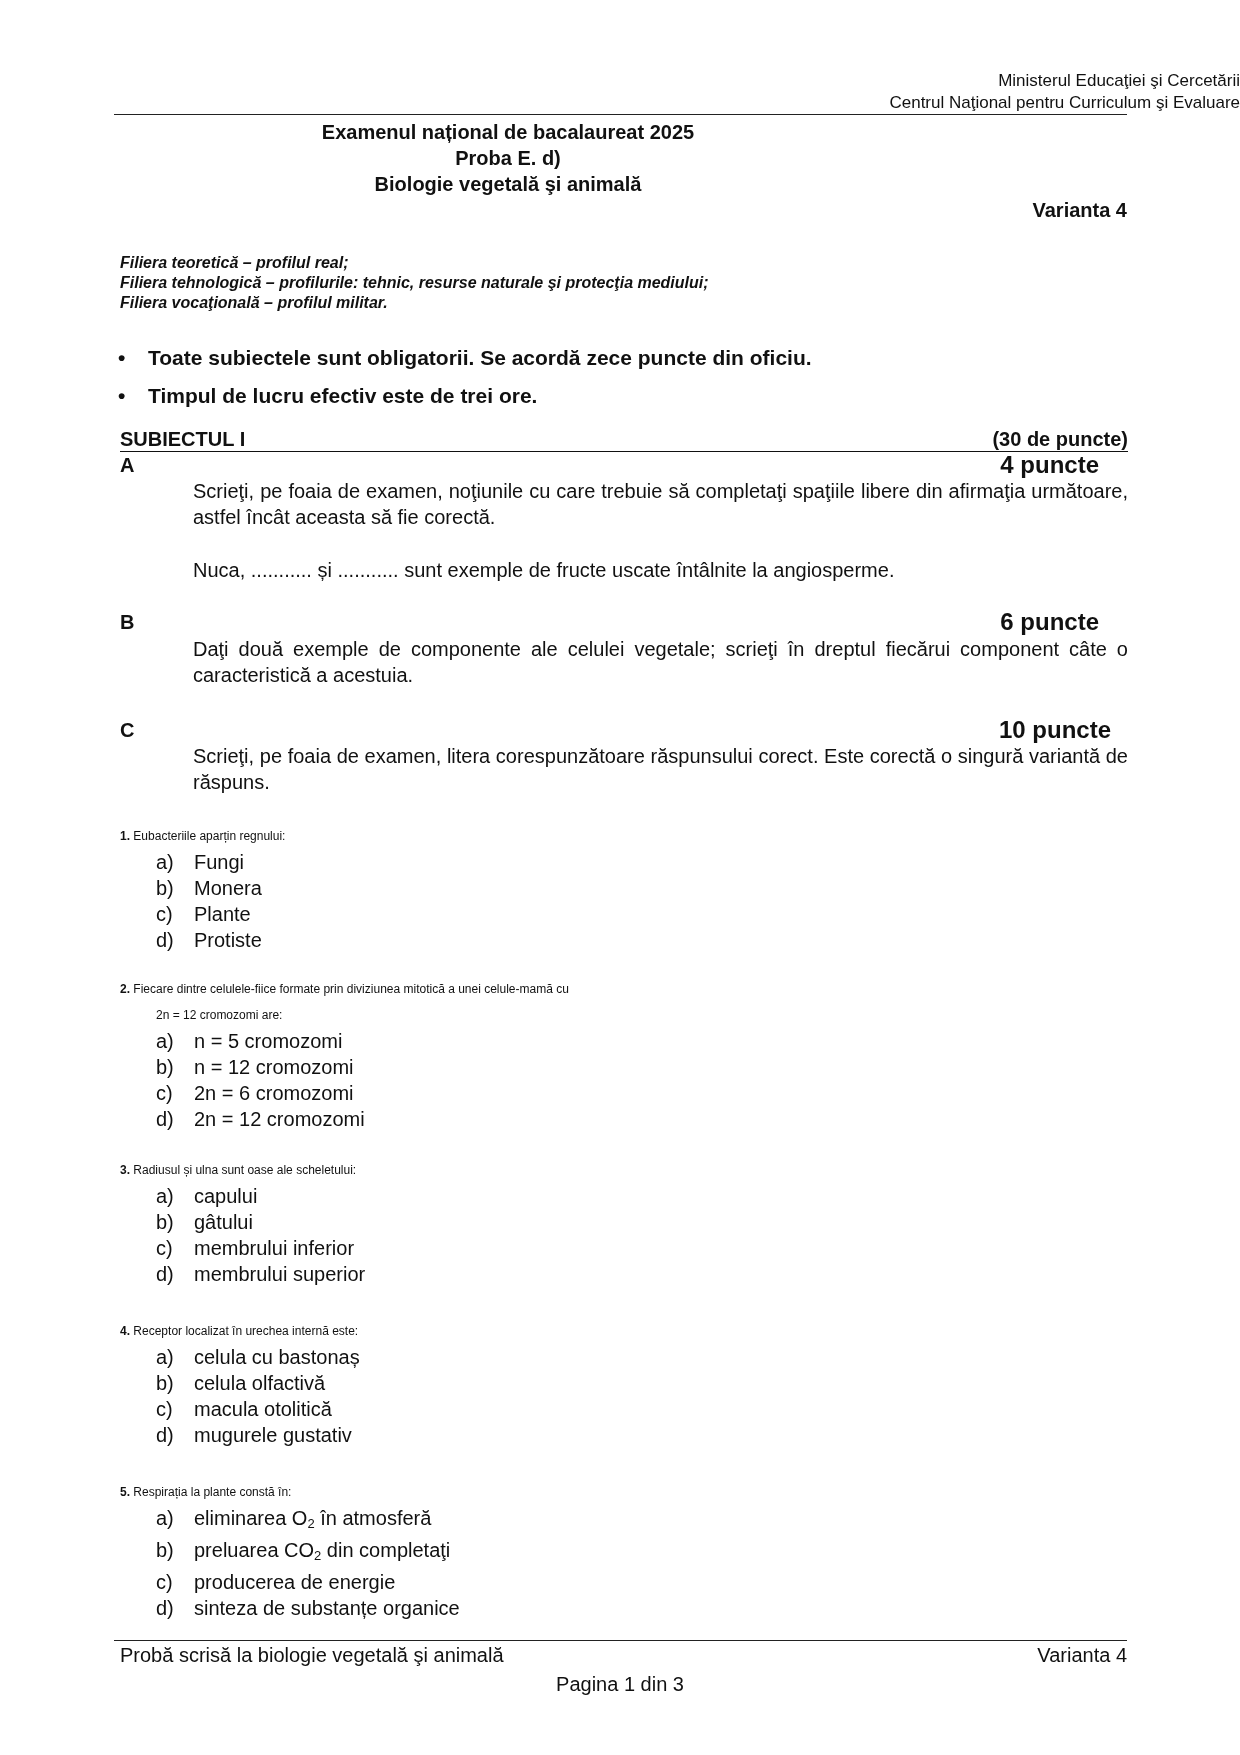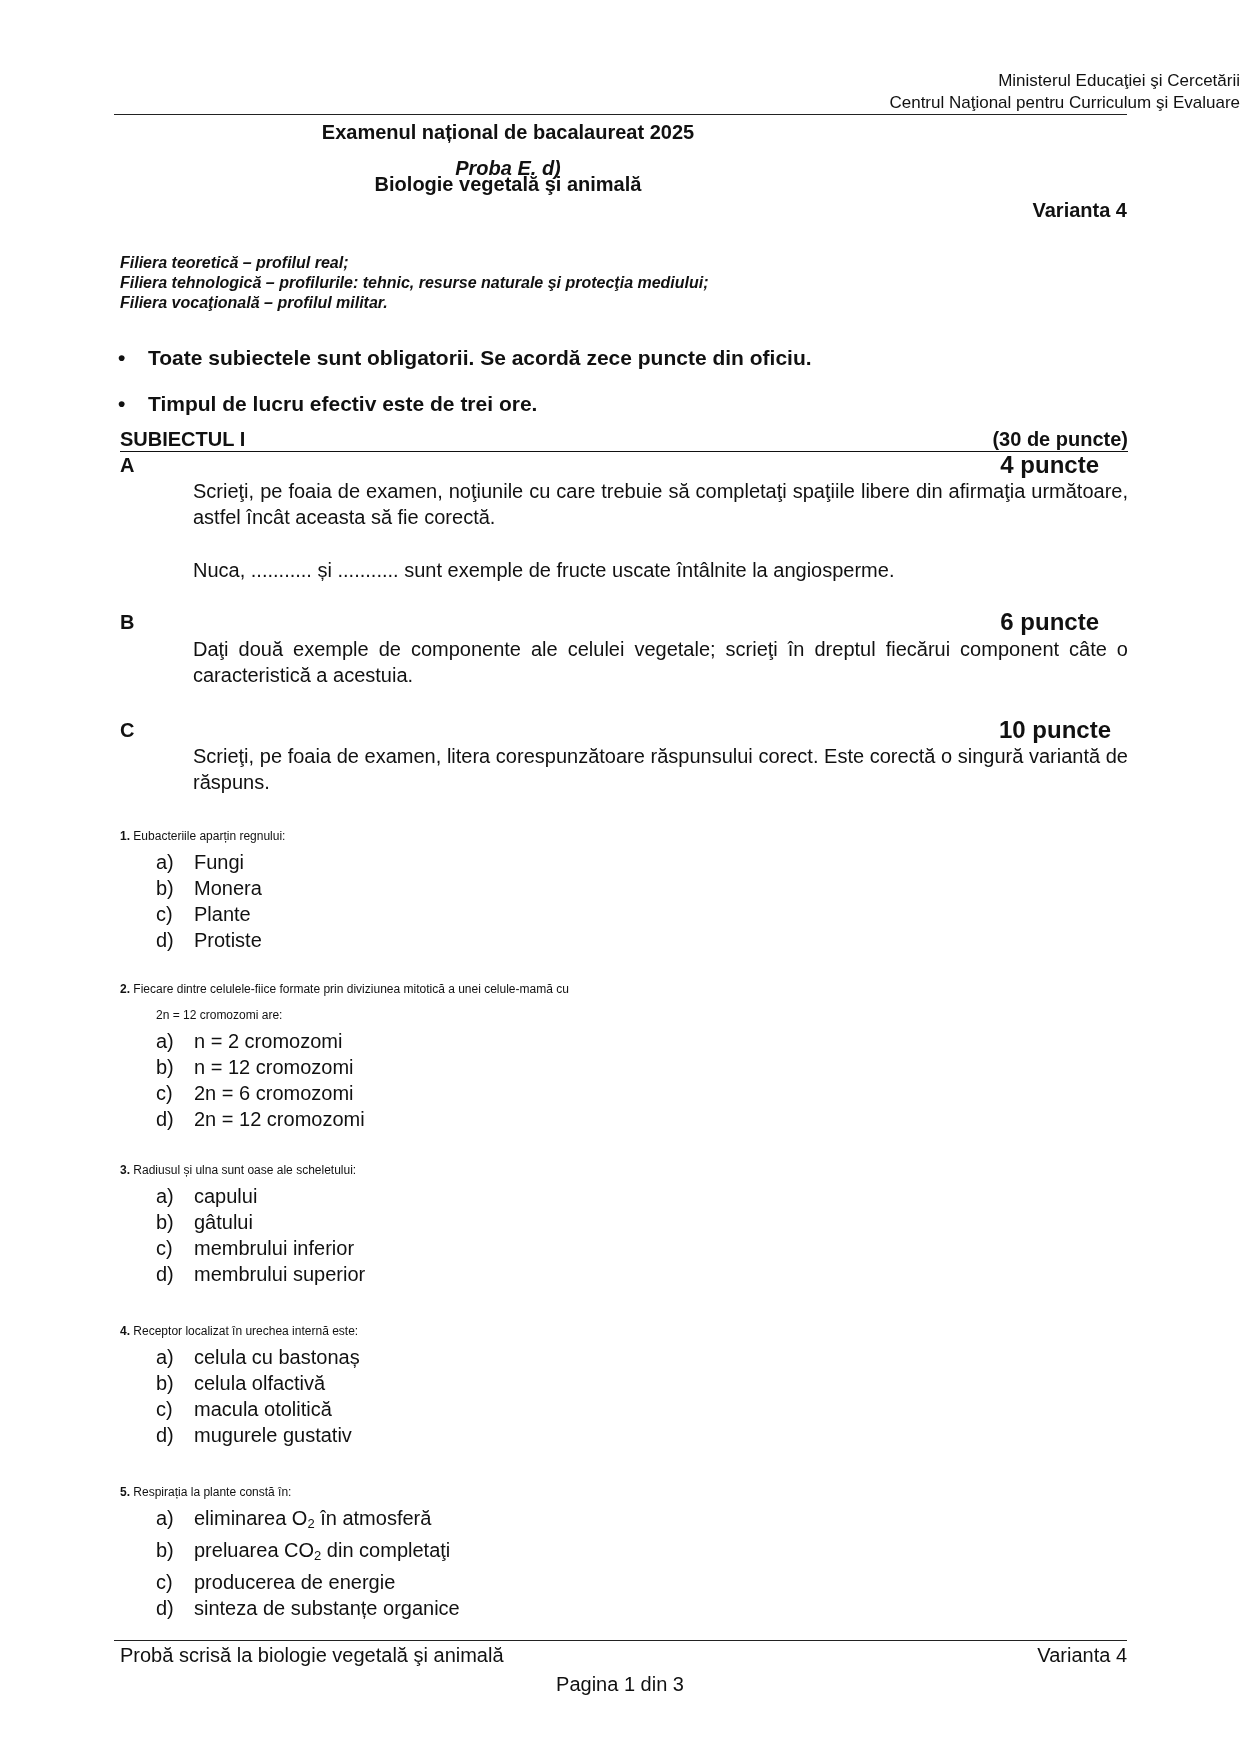--- a/index.html
+++ b/index.html
@@ -26,32 +26,32 @@
   sub { font-size: 13px; vertical-align: -3px; }
 </style>
 </head>
 <body>
 
 <div class="abs hdr" style="top:70px;">Ministerul Educaţiei şi Cercetării</div>
 <div class="abs hdr" style="top:92px;">Centrul Naţional pentru Curriculum şi Evaluare</div>
 <div class="abs hr" style="top:114px;"></div>
 
 <div class="abs title" style="top:120px;">Examenul național de bacalaureat 2025</div>
-<div class="abs title" style="top:156px;font-style:italic;">Proba E. d)</div>
+<div class="abs title" style="top:146px;">Proba E. d)</div>
 <div class="abs title" style="top:172px;">Biologie vegetală şi animală</div>
 <div class="abs right" style="top:199px;">Varianta 4</div>
 
 <div class="abs filiera" style="top:253px;">Filiera teoretică – profilul real;</div>
 <div class="abs filiera" style="top:273px;">Filiera tehnologică – profilurile: tehnic, resurse naturale şi protecţia mediului;</div>
 <div class="abs filiera" style="top:293px;">Filiera vocaţională – profilul militar.</div>
 
 <div class="abs bullet" style="top:344px;">
   <span class="dot">•</span><span>Toate subiectele sunt obligatorii. Se acordă zece puncte din oficiu.</span>
 </div>
-<div class="abs bullet" style="top:390px;">
+<div class="abs bullet" style="top:382px;">
   <span class="dot">•</span><span>Timpul de lucru efectiv este de trei ore.</span>
 </div>
 
 <div class="abs subj" style="top:427px; border-bottom:1.5px solid #111; text-decoration:none;">
   <span>SUBIECTUL I</span>
   <span class="r">(30 de puncte)</span>
 </div>
 
 <div class="abs letter" style="top:453px;">A</div>
 <div class="abs pts" style="top:453px; right:141px;">4 puncte</div>
@@ -90,21 +90,21 @@
 </div>
 
 <div class="abs q" style="top:976px;">
   <span class="num">2.</span>
   <span>Fiecare dintre celulele-fiice formate prin diviziunea mitotică a unei celule-mamă cu</span>
 </div>
 <div class="abs q" style="top:1002px; left:156px;">2n = 12 cromozomi are:</div>
 <div class="abs opts" style="top:1028px;">
   <div class="o">
       <span class="ol">a)</span>
-      <span>n = 2 cromozomi</span>
+      <span>n = 5 cromozomi</span>
     </div>
   <div class="o">
       <span class="ol">b)</span>
       <span>n = 12 cromozomi</span>
     </div>
   <div class="o">
       <span class="ol">c)</span>
       <span>2n = 6 cromozomi</span>
     </div>
   <div class="o">

